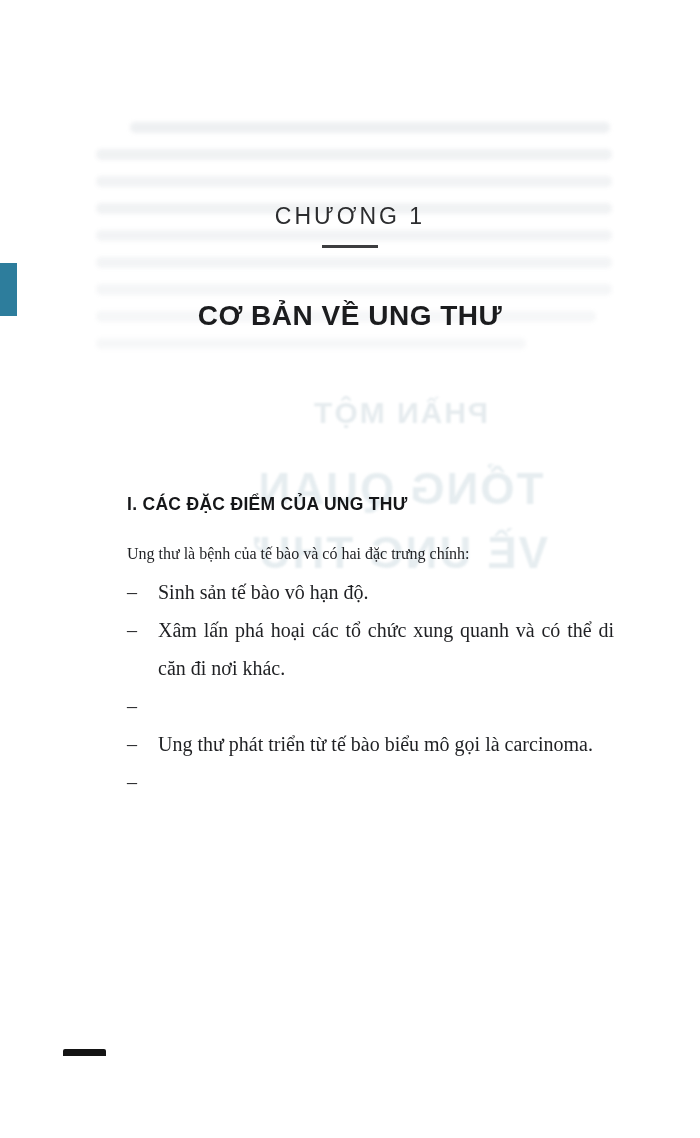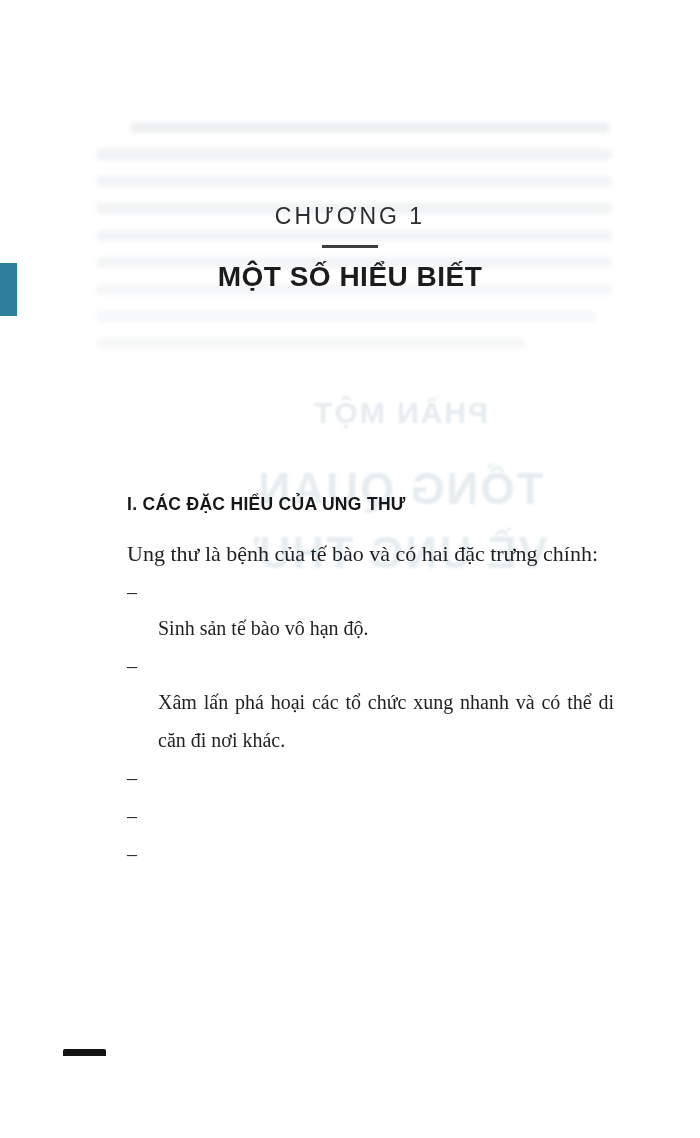--- a/index.html
+++ b/index.html
@@ -52,28 +52,28 @@
   }
 
   
   .content{position:absolute;left:90px;top:494px;width:524px;}
   .section-heading{
     margin:0 0 20px 0;padding-left:37px;
     font-family:"Liberation Sans","DejaVu Sans",sans-serif;
     font-size:17.5px;font-weight:bold;letter-spacing:0.3px;color:#151618;
   }
   .para{
-    margin:0;font-size:22px;line-height:38px;text-align:justify;
+    margin:0;font-size:16px;line-height:38px;text-align:justify;
     text-indent:37px;
   }
   .bullet{
     display:flex;font-size:20px;line-height:38px;padding-left:37px;
   }
   .bullet .dash{flex:none;width:31px;}
-  .bullet .btext{flex:1;text-align:justify;margin-top:36px;}
+  .bullet .btext{flex:1;text-align:justify;}
 
   
   .scan-mark{
     position:absolute;left:63px;bottom:0;width:43px;height:7px;
     background:#141414;border-radius:2px 2px 0 0;
   }
 </style>
 </head>
 <body>
 
@@ -95,43 +95,45 @@
       <div class="ghost-t1">TỔNG QUAN</div>
       <div class="ghost-t2">VỀ UNG THƯ</div>
     </div>
   </div>
 
   <div class="accent-tab"></div>
 
   <div class="chapter">CHƯƠNG 1</div>
   <div class="chapter-rule"></div>
   <h1 class="title">
-    <span>MỘT SỐ HIỂU BIẾT</span><br>
+    <br>
+    <span>CƠ BẢN VỀ UNG THƯ</span>
   </h1>
 
   <div class="content">
-    <h2 class="section-heading">I. CÁC ĐẶC HIỂU CỦA UNG THƯ</h2>
+    <h2 class="section-heading">I. CÁC ĐẶC ĐIỂM CỦA UNG THƯ</h2>
 
     <p class="para">Ung thư là bệnh của tế bào và có hai đặc trưng chính:</p>
 
     <div class="bullet">
       <span class="dash">–</span>
       <span class="btext">Sinh sản tế bào vô hạn độ.</span>
     </div>
     <div class="bullet">
       <span class="dash">–</span>
-      <span class="btext">Xâm lấn phá hoại các tổ chức xung nhanh và có thể di căn đi nơi khác.</span>
+      <span class="btext">Xâm lấn phá hoại các tổ chức xung quanh và có thể di căn đi nơi khác.</span>
     </div>
 
 
     <div class="bullet">
       <span class="dash">–</span>
     </div>
     <div class="bullet">
       <span class="dash">–</span>
+      <span class="btext">Ung thư phát triển từ tế bào biểu mô gọi là carcinoma.</span>
     </div>
     <div class="bullet">
       <span class="dash">–</span>
     </div>
 
   </div>
 
   <div class="scan-mark"></div>
 
 </div>

